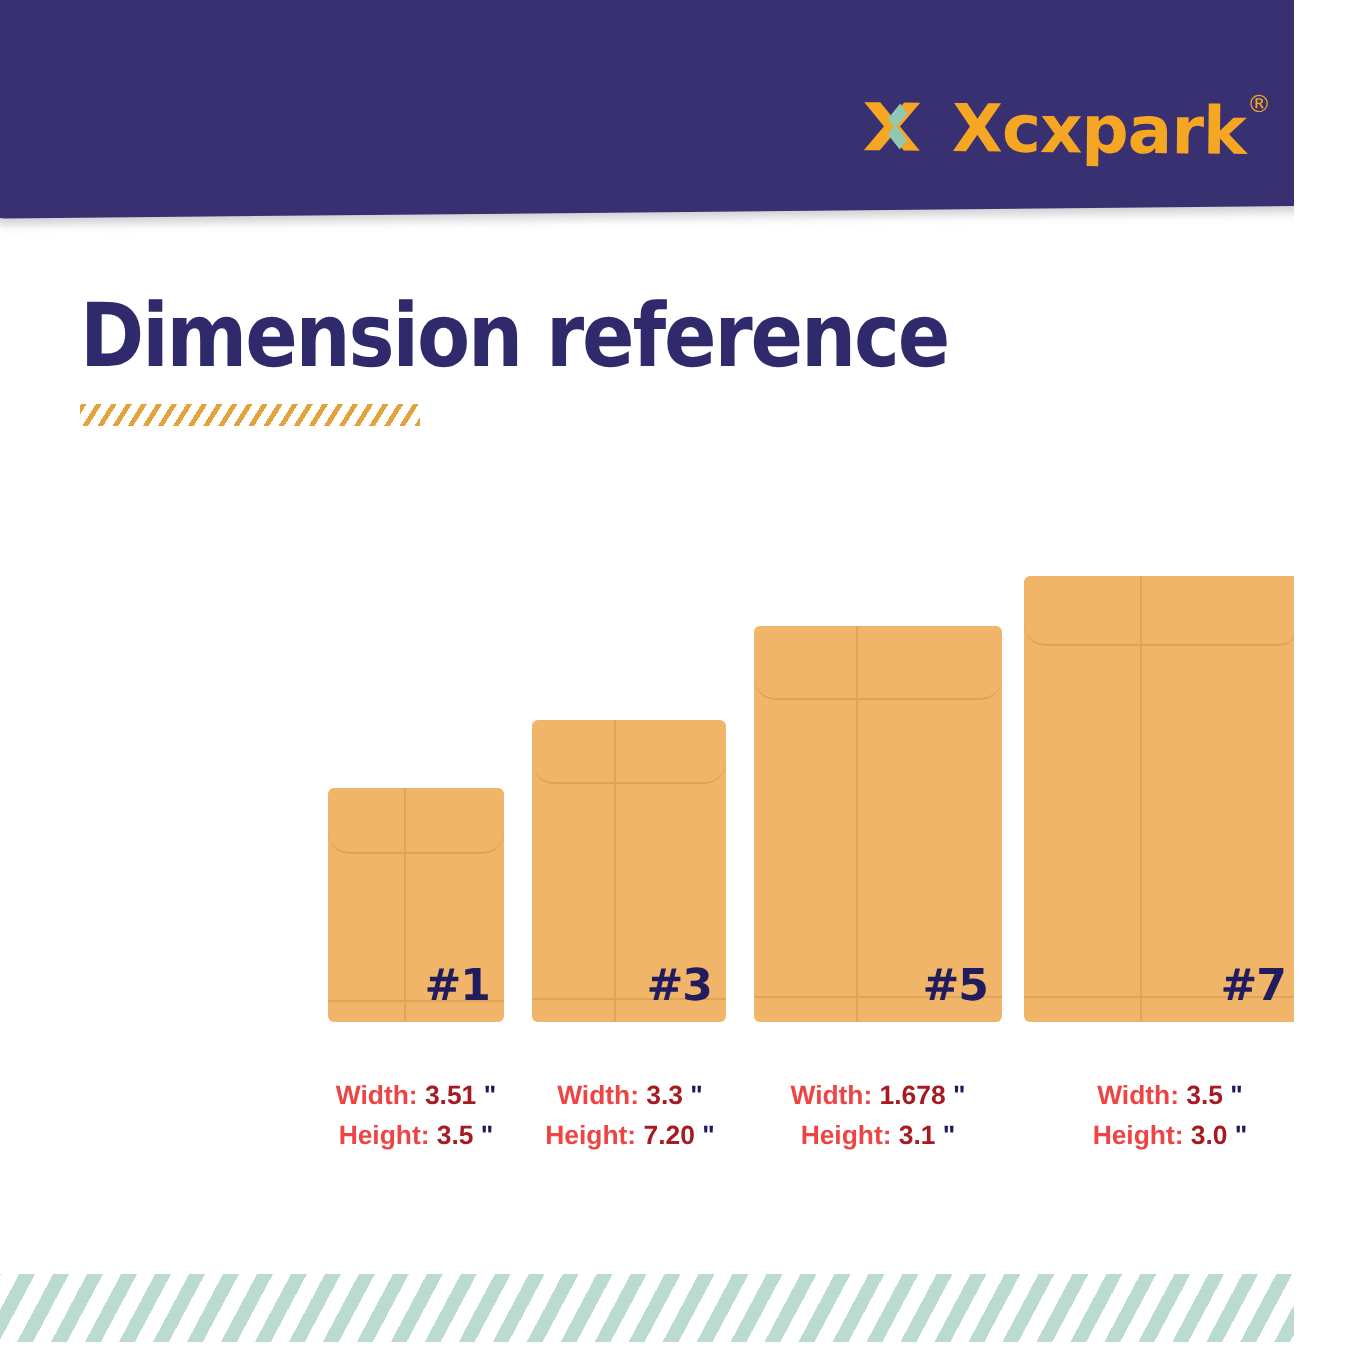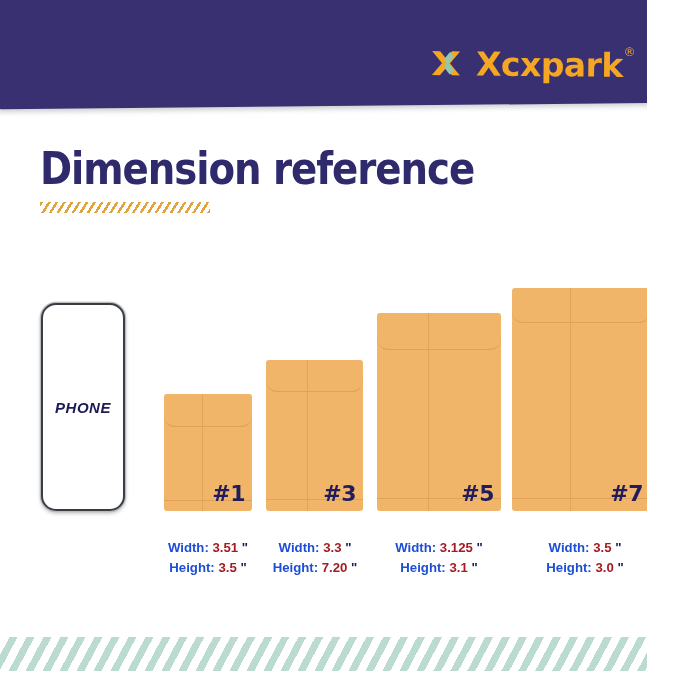--- a/index.html
+++ b/index.html
@@ -187,21 +187,21 @@
     position: absolute;
     text-align: center;
     font-family: "Liberation Sans", sans-serif;
     font-weight: bold;
     font-size: 13.2px;
     line-height: 1.55;
     white-space: nowrap;
     color: #1B1B56;
   }
   .dim-line { display: block; }
-  .dim-key { color: #1d4ed8; margin-top: 24px; }
+  .dim-key { color: #ef4444; margin-top: 24px; }
   .dim-val { color: #A61B22; }
   .dim-unit { color: #1B1B56; }
 
   
   #footer-stripes {
     position: absolute;
     left: 0;
     bottom: 8px;
     width: 679px;
     height: 34px;
@@ -234,23 +234,20 @@
     </div>
   </div>
 
   <div id="title-block">
     <h1 id="page-title">Dimension reference</h1>
     <div id="title-hatch"></div>
   </div>
 
   <div id="diagram">
 
-    <div id="phone">
-      <span id="phone-label">PHONE</span>
-    </div>
 
     <div class="envelope" style="left:164px; top:394px; width:88px; height:117px; border-radius:3px;">
       <div class="env-top-round"></div>
       <div class="env-flap" style="height:33px;"></div>
       <div class="env-seam" style="left:38px;"></div>
       <div class="env-bottom-fold" style="bottom:10px;"></div>
       <span class="env-number">#1</span>
     </div>
 
     <div class="envelope" style="left:266px; top:360px; width:97px; height:151px; border-radius:3px;">
@@ -299,21 +296,21 @@
       <span class="dim-line">
         <span class="dim-key">Height:</span>
         <span class="dim-val">7.20</span>
         <span class="dim-unit">"</span>
       </span>
     </div>
 
     <div class="dim-block" style="left:377px; top:538px; width:124px;">
       <span class="dim-line">
         <span class="dim-key">Width:</span>
-        <span class="dim-val">3.125</span>
+        <span class="dim-val">1.678</span>
         <span class="dim-unit">"</span>
       </span>
       <span class="dim-line">
         <span class="dim-key">Height:</span>
         <span class="dim-val">3.1</span>
         <span class="dim-unit">"</span>
       </span>
     </div>
 
     <div class="dim-block" style="left:520px; top:538px; width:130px;">

